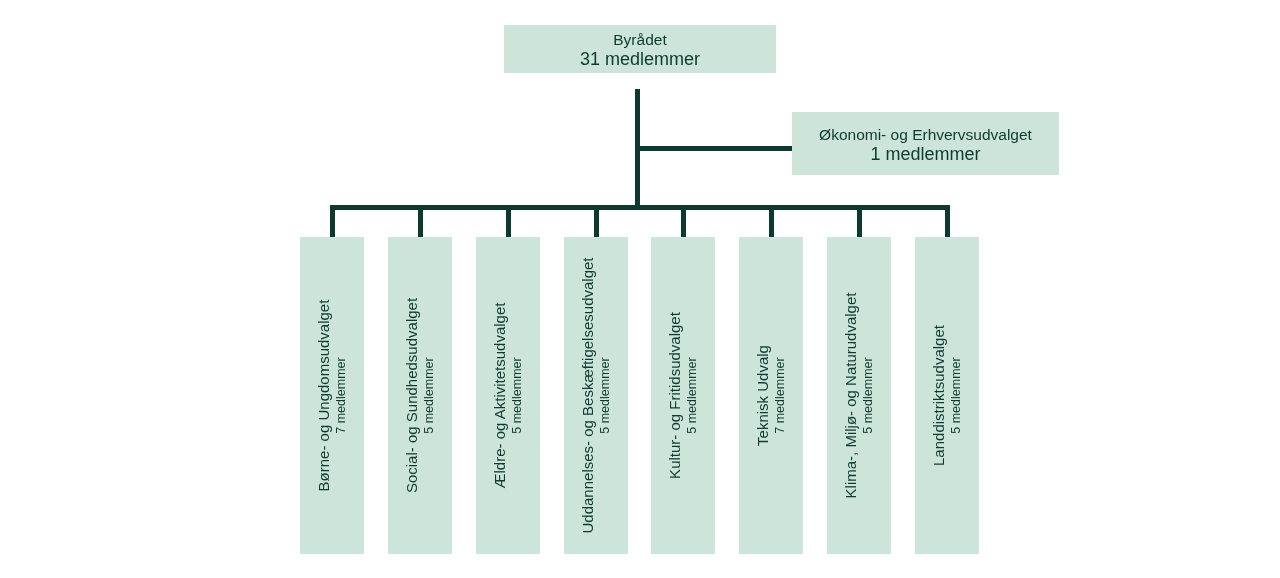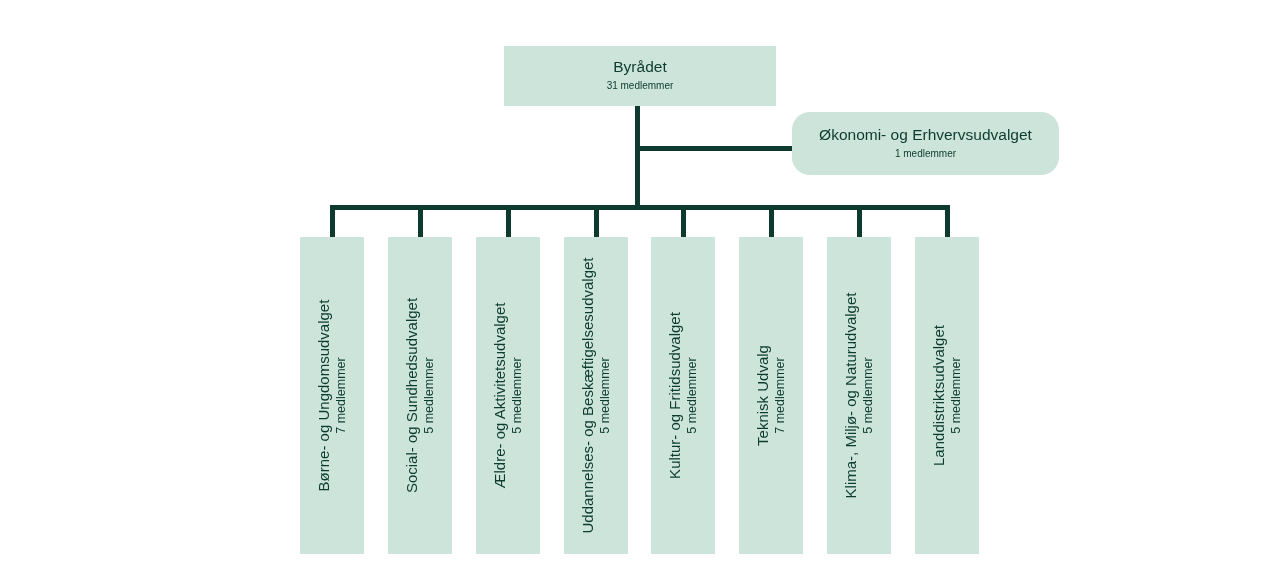--- a/index.html
+++ b/index.html
@@ -16,24 +16,24 @@
     background:#cce4d9;
     color:#0d3b30;
     box-sizing:border-box;
   }
   .hbox{
     display:flex;flex-direction:column;
     align-items:center;justify-content:center;
     text-align:center;
   }
   .hbox .name{font-size:15.5px;line-height:20px;}
-  .hbox .members{font-size:10px;line-height:18px;}
+  .hbox .members{font-size:18px;line-height:18px;}
 
-  #root-box{left:504px;top:25px;width:272px;height:60px;margin-top:21px;}
-  #side-box{left:792px;top:112px;width:267px;height:63px;border-radius:18px;}
+  #root-box{left:504px;top:25px;width:272px;height:48px;}
+  #side-box{left:792px;top:112px;width:267px;height:63px;}
 
   
   .line{position:absolute;background:#0d392e;}
   #root-drop   {left:635px;top:89px;width:5px;height:121px;}
   #side-branch {left:637px;top:146px;width:155px;height:5px;}
   #bus         {left:330px;top:205px;width:620px;height:5px;}
   .drop{top:205px;width:5px;height:33px;}
   #drop-0{left:330px;} #drop-1{left:418px;} #drop-2{left:506px;} #drop-3{left:594px;}
   #drop-4{left:681px;} #drop-5{left:769px;} #drop-6{left:857px;} #drop-7{left:945px;}
 

